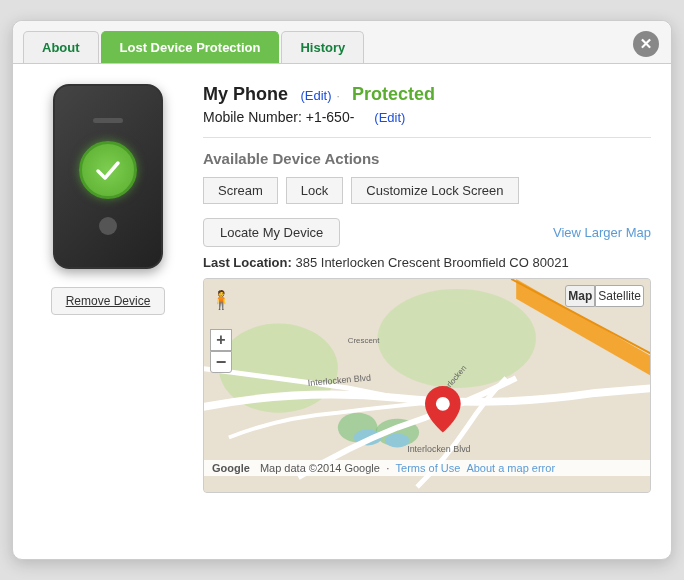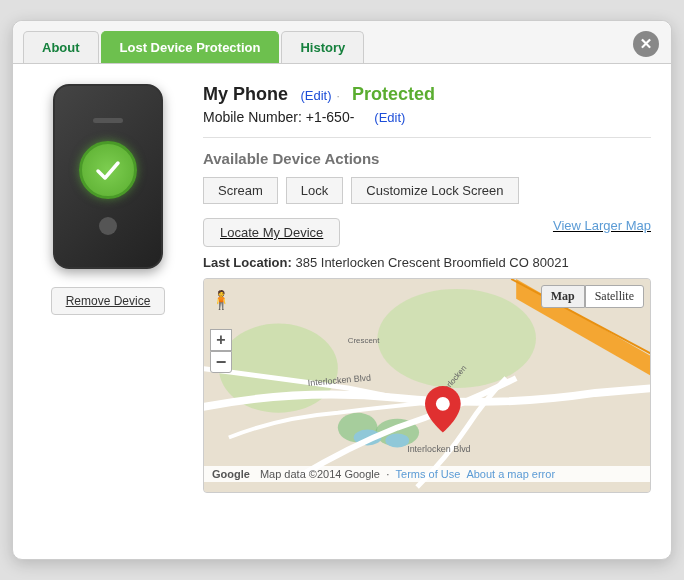--- a/index.html
+++ b/index.html
@@ -185,23 +185,22 @@
       border: 1px solid #ccc;
       border-radius: 0;
       background: #f5f5f5;
       cursor: pointer;
       font-size: 13px;
       color: #333;
     }
     .locate-row {
       display: flex;
       justify-content: space-between;
-      align-items: flex-start;
+      align-items: center;
       margin-bottom: 8px;
-      text-decoration: underline;
     }
     .locate-btn {
       padding: 6px 16px;
       border: 1px solid #ccc;
       border-radius: 4px;
       background: #f5f5f5;
       cursor: pointer;
       font-size: 13px;
       color: #333;
     }
@@ -228,27 +227,26 @@
       background: #e8e0d8;
     }
     .map-overlay-btns {
       position: absolute;
       top: 6px;
       right: 6px;
       display: flex;
       gap: 0;
     }
     .map-tab-btn {
-      padding: 3px 9px;
+      padding: 3px 2px;
       font-size: 12px;
       border: 1px solid #aaa;
       cursor: pointer;
       background: #fff;
       color: #333;
-      font-family: Liberation Serif, serif;
     }
     .map-tab-btn.active {
       background: #f0f0f0;
       font-weight: bold;
     }
     .map-tab-btn:first-child {
       border-radius: 3px 0 0 3px;
     }
     .map-tab-btn:last-child {
       border-radius: 0 3px 3px 0;
@@ -277,21 +275,21 @@
     }
     .map-ctrl-btn:first-child {
       border-radius: 3px 3px 0 0;
     }
     .map-ctrl-btn:last-child {
       border-radius: 0 0 3px 3px;
       font-size: 18px;
     }
     .map-footer {
       position: absolute;
-      bottom: 10px;
+      bottom: 16px;
       left: 0;
       right: 0;
       background: rgba(255,255,255,0.85);
       font-size: 11px;
       color: #555;
       padding: 2px 8px;
       display: flex;
       gap: 6px;
       align-items: center;
     }

